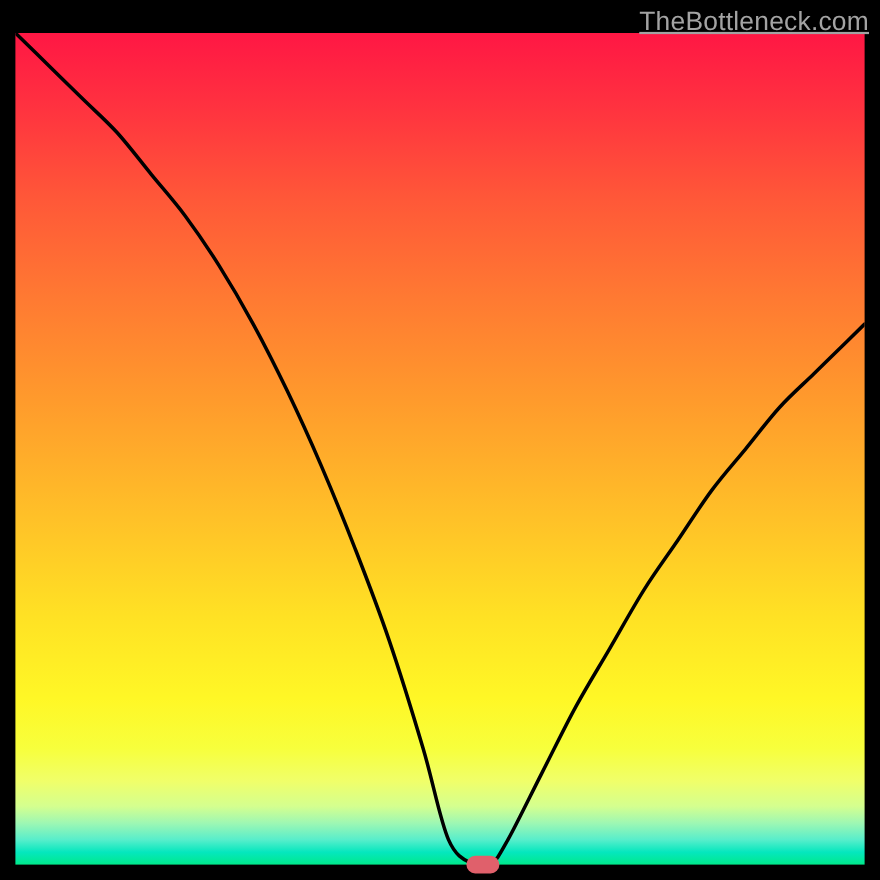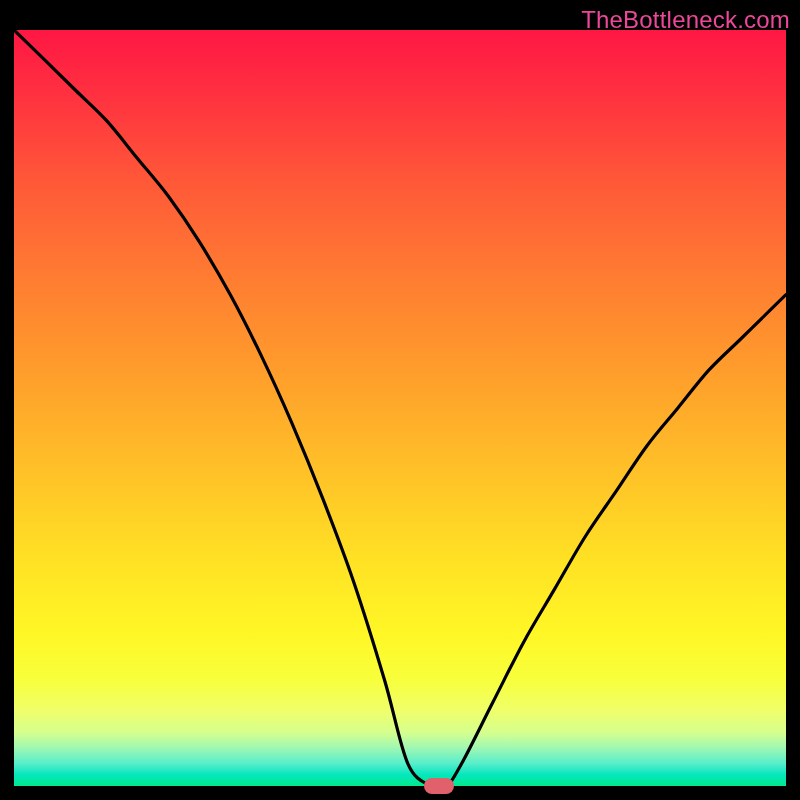--- a/index.html
+++ b/index.html
@@ -13,25 +13,26 @@
   }
   .wrap {
     position: relative;
     width: 800px;
     height: 800px;
   }
   .watermark {
     position: absolute;
     top: 6px;
     right: 10px;
-    color: #ec4899;
+    color: #a3a3a3;
     font-size: 24px;
     font-weight: 400;
     letter-spacing: 0.2px;
     z-index: 10;
+    text-decoration: underline;
   }
   .chart-surface {
     position: absolute;
     left: 14px;
     top: 30px;
     width: 772px;
     height: 756px;
     background: linear-gradient(to bottom,
       #ff1744 0%,
       #ff2f40 8%,

